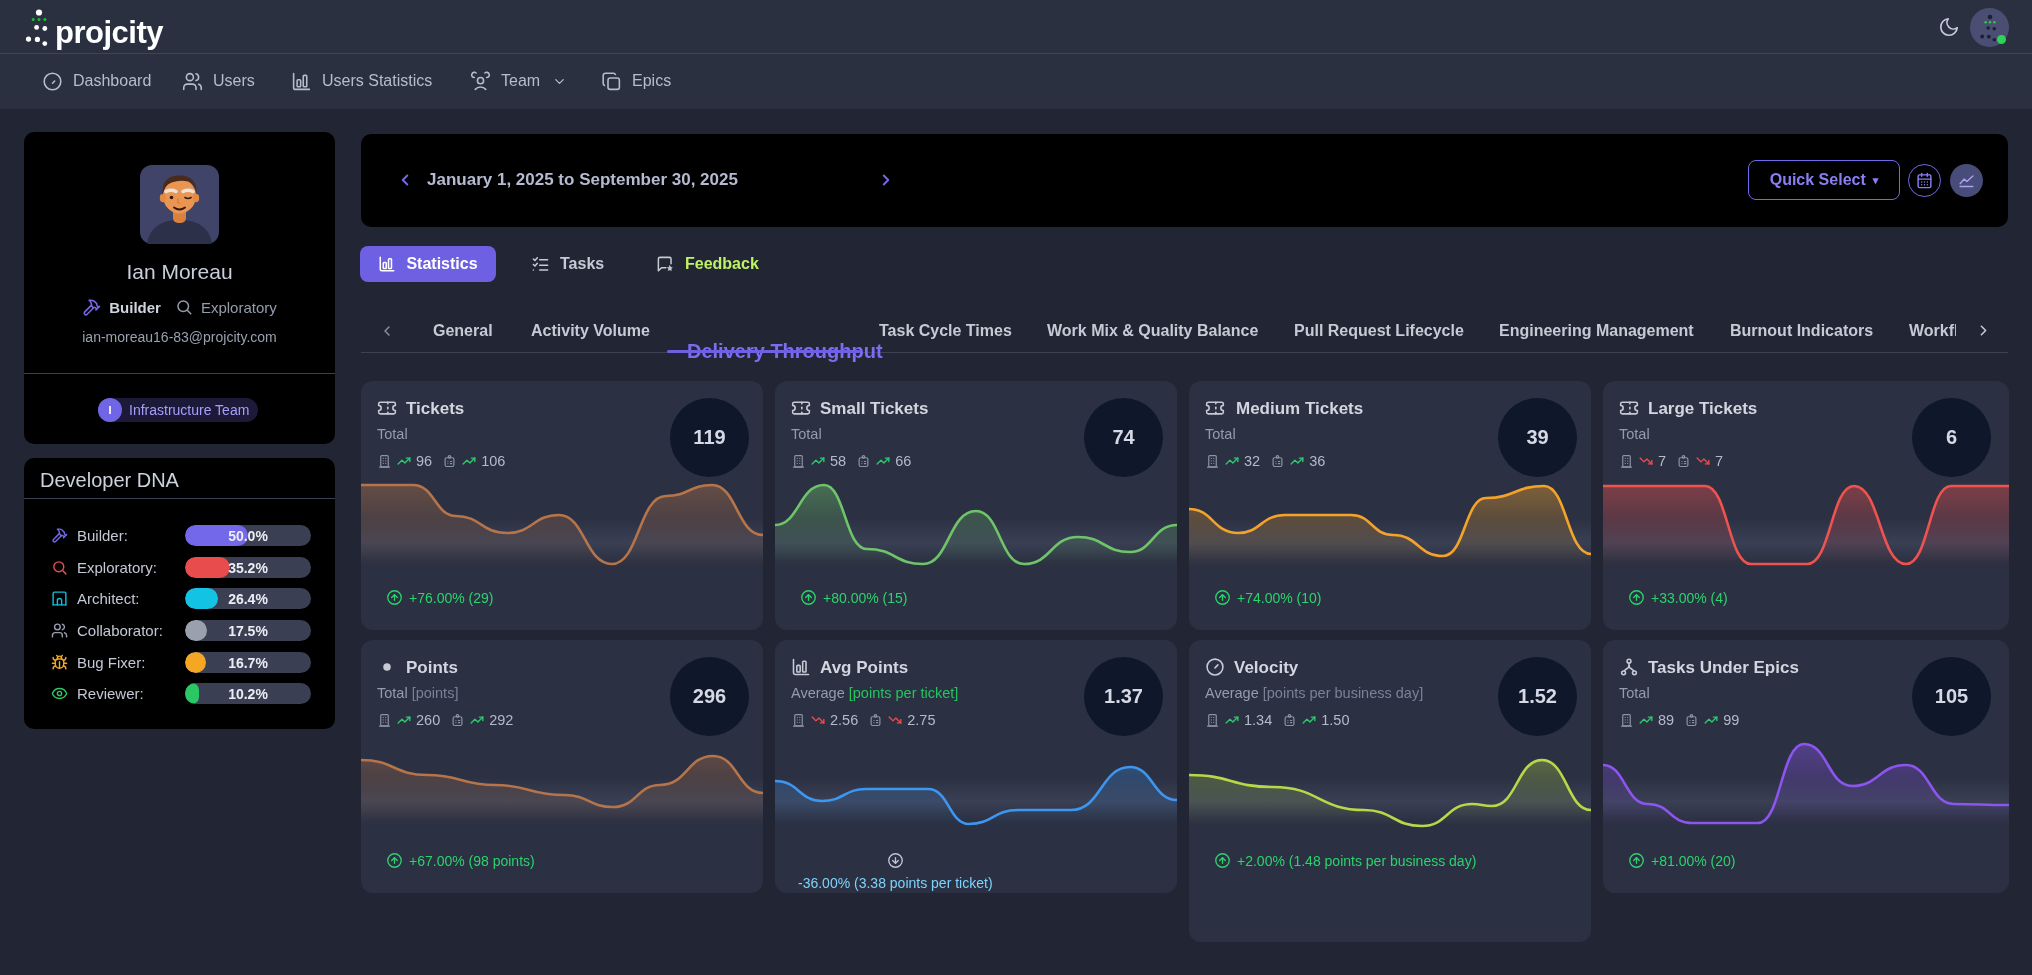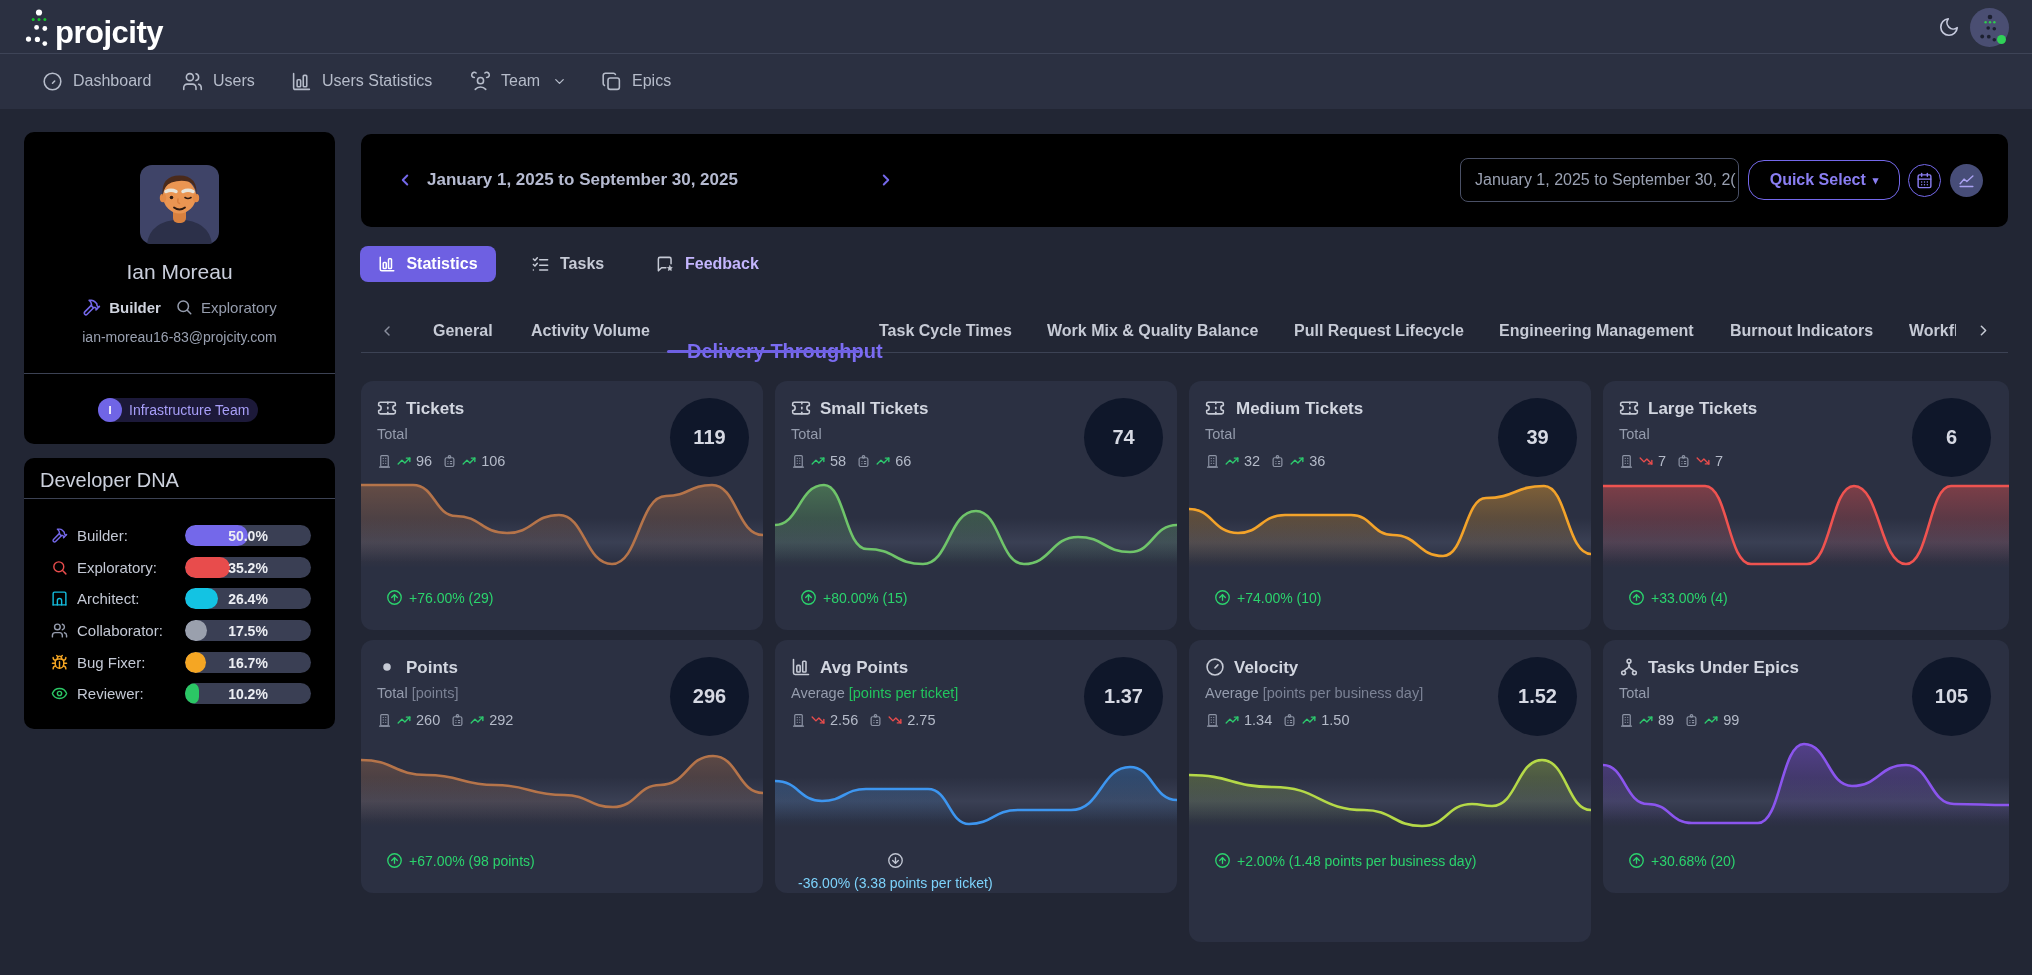--- a/index.html
+++ b/index.html
@@ -233,22 +233,21 @@
 </div>
 
 <div class="card" style="left:361px; top:134px; width:1647px; height:93px; border-radius:10px;">
   <svg class="abs" style="left:35px; top:37px;" width="18" height="18" viewBox="0 0 24 24" fill="none" stroke="#7468ea" stroke-width="2.6" stroke-linecap="round" stroke-linejoin="round">
       <path d="m15 18-6-6 6-6"></path>
     </svg>
   <div class="abs" style="left:66px; top:36px; color:#b5bad0; font-size:17px; font-weight:bold;">January 1, 2025 to September 30, 2025</div>
   <svg class="abs" style="left:516px; top:37px;" width="18" height="18" viewBox="0 0 24 24" fill="none" stroke="#7468ea" stroke-width="2.6" stroke-linecap="round" stroke-linejoin="round">
       <path d="m9 18 6-6-6-6"></path>
     </svg>
-  <div class="abs" style="left:1099px; top:24px; width:279px; height:44px; border:1px solid #4a5066; border-radius:8px; color:#9aa1b2; font-size:16px; line-height:42px; padding-left:14px; overflow:hidden; white-space:nowrap;">January 1, 2025 to September 30, 2(</div>
-  <div class="abs" style="left:1387px; top:26px; width:152px; height:40px; border:1.5px solid #7468ea; border-radius:16px; color:#8a7ef2; font-size:16px; font-weight:bold; display:flex; align-items:center; justify-content:center; gap:7px;">Quick Select <span style="font-size:11px;">▾</span></div>
+  <div class="abs" style="left:1387px; top:26px; width:152px; height:40px; border:1.5px solid #7468ea; border-radius:8px; color:#8a7ef2; font-size:16px; font-weight:bold; display:flex; align-items:center; justify-content:center; gap:7px;">Quick Select <span style="font-size:11px;">▾</span></div>
   <div class="abs" style="left:1547px; top:30px; width:33px; height:33px; border:1.5px solid #7468ea; border-radius:50%; display:flex; align-items:center; justify-content:center;">
     <svg width="17" height="17" viewBox="0 0 24 24" fill="none" stroke="#8a7ef2" stroke-width="2" stroke-linecap="round" stroke-linejoin="round">
         <rect x="3" y="4" width="18" height="18" rx="2"></rect>
         <path d="M16 2v4"></path>
         <path d="M8 2v4"></path>
         <path d="M3 10h18"></path>
         <path d="M8 14h.01"></path>
         <path d="M12 14h.01"></path>
         <path d="M16 14h.01"></path>
         <path d="M8 18h.01"></path>
@@ -276,21 +275,21 @@
   <svg width="19" height="19" viewBox="0 0 24 24" fill="none" stroke="#c6cad5" stroke-width="1.9" stroke-linecap="round" stroke-linejoin="round">
       <path d="m3 5 2 2 3-3.5"></path>
       <path d="M11 6h10"></path>
       <path d="m3 12 2 2 3-3.5"></path>
       <path d="M11 13h10"></path>
       <path d="M3 19h0.01"></path>
       <path d="M11 19h10"></path>
     </svg>
   Tasks
 </div>
-<div class="abs" style="left:656px; top:246px; height:36px; display:flex; align-items:center; gap:10px; color:#c4b5fd; font-size:16px; font-weight:bold;">
+<div class="abs" style="left:656px; top:246px; height:36px; display:flex; align-items:center; gap:10px; color:#bef264; font-size:16px; font-weight:bold;">
   <svg width="19" height="19" viewBox="0 0 24 24" fill="none" stroke="#c6cad5" stroke-width="1.9" stroke-linecap="round" stroke-linejoin="round">
       <path d="M12.5 16H7l-4 4V5a2 2 0 0 1 2-2h12a2 2 0 0 1 2 2v6"></path>
       <path d="m17.5 13.6 1 2 2.1.3-1.6 1.5.4 2.2-1.9-1-1.9 1 .4-2.2-1.6-1.5 2.1-.3z" fill="#c6cad5" stroke-width="0.8"></path>
     </svg>
   Feedback
 </div>
 
 <div class="abs" style="left:361px; top:310px; width:1647px; height:43px; border-bottom:1px solid #3c4254;"></div>
 <svg class="abs" style="left:379px; top:323px;" width="16" height="16" viewBox="0 0 24 24" fill="none" stroke="#8a8f9e" stroke-width="2.2" stroke-linecap="round" stroke-linejoin="round">
     <path d="m15 18-6-6 6-6"></path>
@@ -838,15 +837,15 @@
     <rect x="0" y="42" width="406" height="44" fill="url(#band7)"></rect>
     <path d="M0,30 C22,30 22,69 45,69 C67,69 67,88 89,88 C122,88 122,88 155,88 C178,88 178,9 201,9 C225,9 225,51 249,51 C276,51 276,30 303,30 C327,30 327,69 351,69 C378,69 378,70 406,70 L406,110 L0,110 Z" fill="url(#fill7)"></path>
     <path d="M0,30 C22,30 22,69 45,69 C67,69 67,88 89,88 C122,88 122,88 155,88 C178,88 178,9 201,9 C225,9 225,51 249,51 C276,51 276,30 303,30 C327,30 327,69 351,69 C378,69 378,70 406,70" fill="none" stroke="#8b55ee" stroke-width="2.6" stroke-linejoin="round" stroke-linecap="round"></path>
   </svg>
   <div class="foot" style="left:25px; top:212px; color:#2bd36d;">
       <svg width="17" height="17" viewBox="0 0 24 24" fill="none" stroke="#2bd36d" stroke-width="1.9" stroke-linecap="round" stroke-linejoin="round">
         <circle cx="12" cy="12" r="9.5"></circle>
         <path d="m16 12-4-4-4 4"></path>
         <path d="M12 16V8"></path>
       </svg>
-      <span>+30.68% (20)</span>
+      <span>+81.00% (20)</span>
     </div>
 </div>
 
 </body></html>

